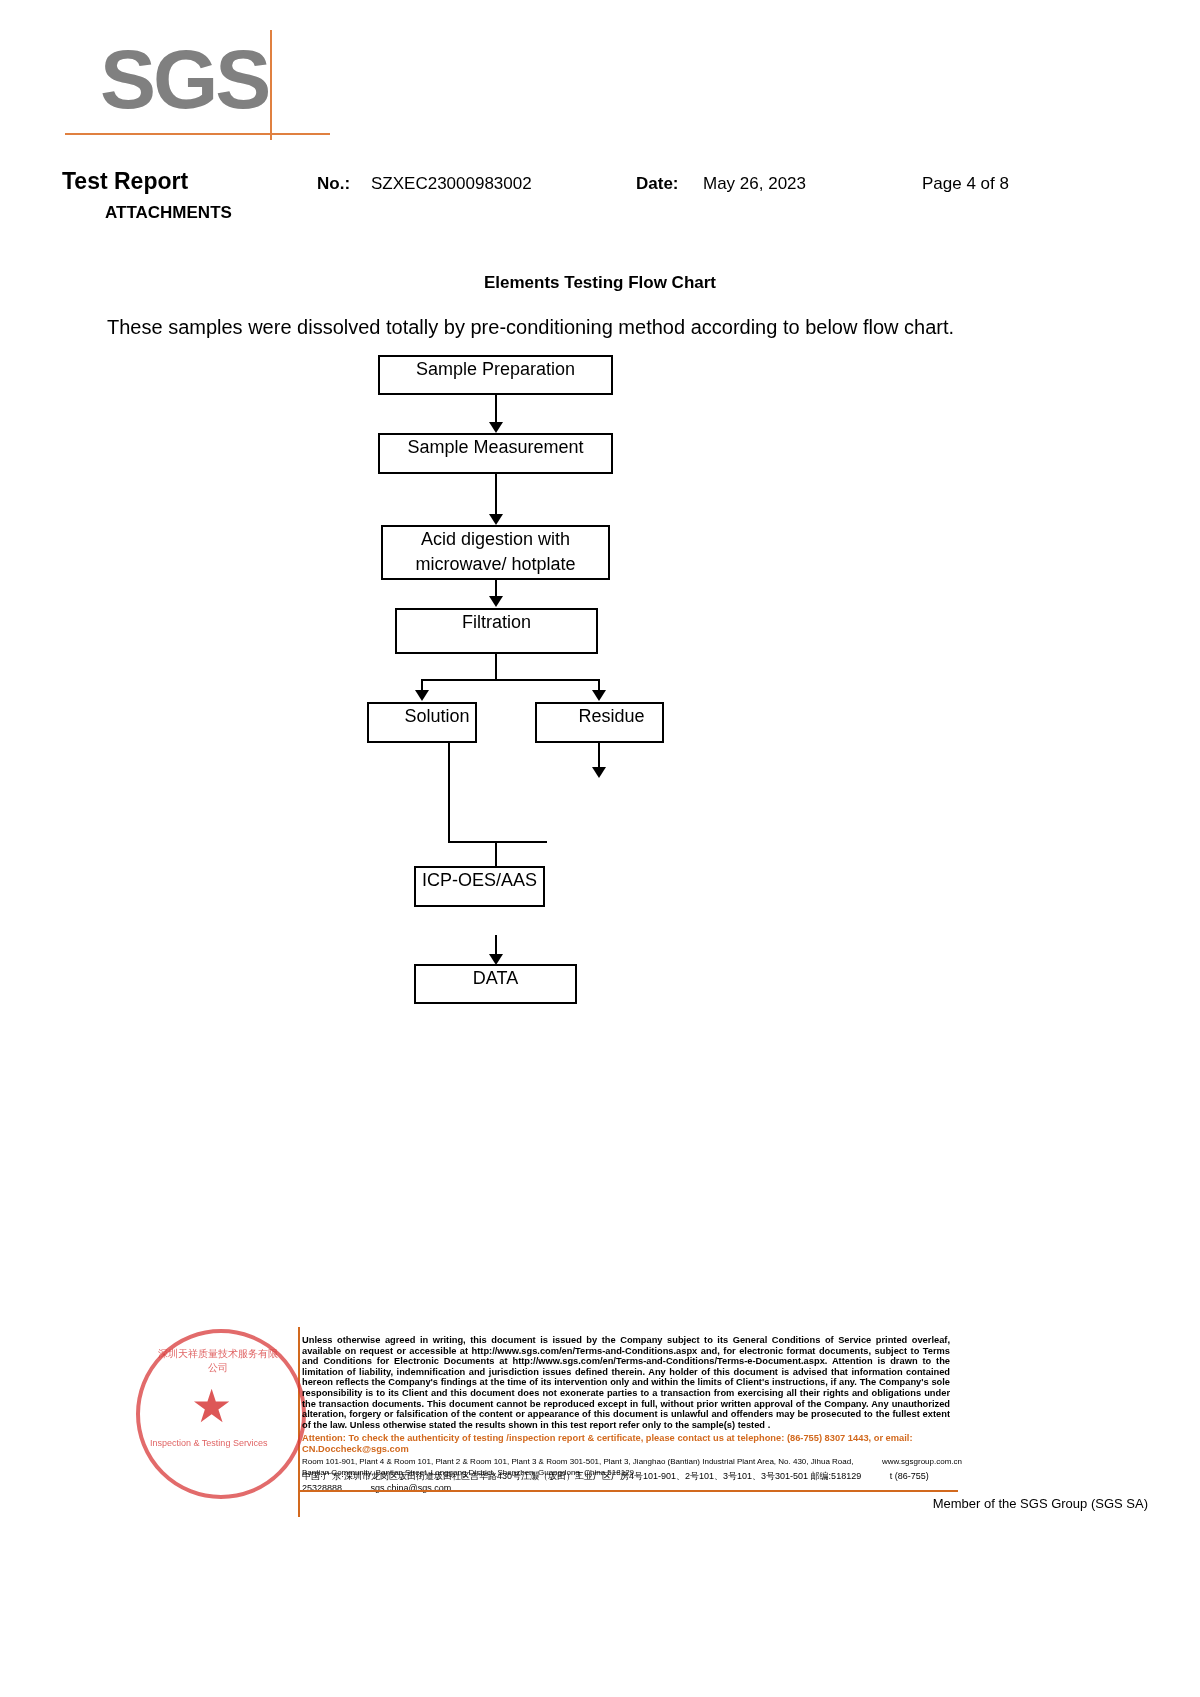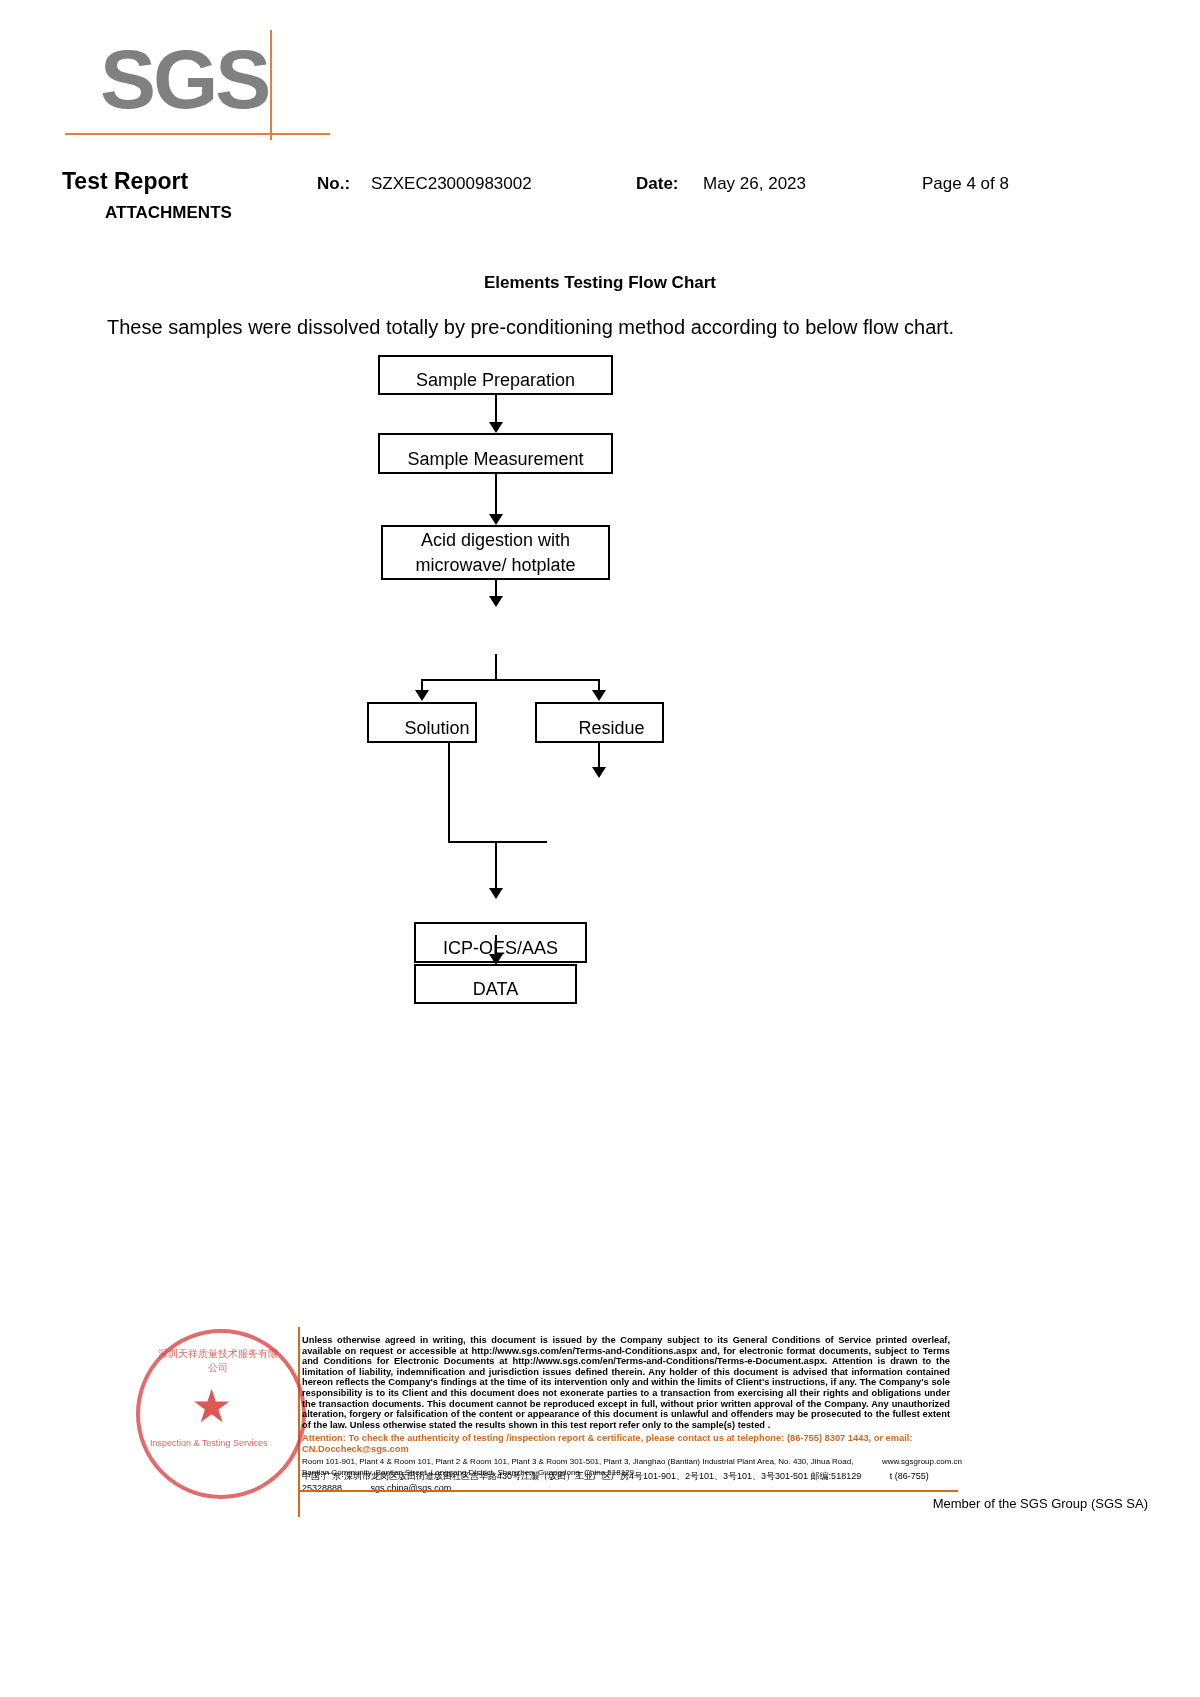--- a/index.html
+++ b/index.html
@@ -132,21 +132,21 @@
     width: 1200px;
     height: 1697px;
     pointer-events: none;
   }
   .fbox {
     position: absolute;
     border: 2px solid #000;
     background: #fff;
     box-sizing: border-box;
     display: flex;
-    align-items: flex-end;
+    align-items: flex-start;
     justify-content: center;
     text-align: center;
     font-size: 18px;
     line-height: 25px;
     pointer-events: auto;
   }
   .fbox.left-align {
     justify-content: flex-start;
     text-align: left;
     padding-left: 12px;
@@ -324,20 +324,23 @@
   <div class="vline" style="left:495px; top:474px; height:43px;"></div>
   <div class="arrow-down" style="left:489px; top:514px;"></div>
 
   <div class="fbox" style="left:381px; top:525px; width:229px; height:55px;">
     <span>Acid digestion with
 microwave/ hotplate</span>
   </div>
   <div class="vline" style="left:495px; top:580px; height:19px;"></div>
   <div class="arrow-down" style="left:489px; top:596px;"></div>
 
+  <div class="fbox" style="left:395px; top:608px; width:203px; height:46px;">
+    <span>Filtration</span>
+  </div>
 
   <div class="vline" style="left:495px; top:654px; height:26px;"></div>
   <div class="hline" style="left:421px; top:679px; width:179px;"></div>
   <div class="vline" style="left:421px; top:679px; height:14px;"></div>
   <div class="arrow-down" style="left:415px; top:690px;"></div>
   <div class="vline" style="left:598px; top:679px; height:14px;"></div>
   <div class="arrow-down" style="left:592px; top:690px;"></div>
 
   <div class="fbox" style="left:367px; top:702px; width:110px; height:41px;padding-left:30px;">
     <span>Solution</span>
@@ -349,21 +352,21 @@
 
   <div class="vline" style="left:598px; top:743px; height:26px;"></div>
   <div class="arrow-down" style="left:592px; top:767px;"></div>
 
 
   <div class="vline" style="left:448px; top:743px; height:100px;"></div>
   <div class="hline" style="left:448px; top:841px; width:99px;"></div>
   <div class="vline" style="left:495px; top:841px; height:49px;"></div>
   <div class="arrow-down" style="left:489px; top:888px;"></div>
 
-  <div class="fbox" style="left:414px; top:922px; width:173px; height:41px;">
+  <div class="fbox" style="left:414px; top:866px; width:131px; height:41px;">
     <span>ICP-OES/AAS</span>
   </div>
   <div class="vline" style="left:495px; top:935px; height:22px;"></div>
   <div class="arrow-down" style="left:489px; top:954px;"></div>
 
   <div class="fbox" style="left:414px; top:964px; width:163px; height:40px;">
     <span>DATA</span>
   </div>
 </div>
 

